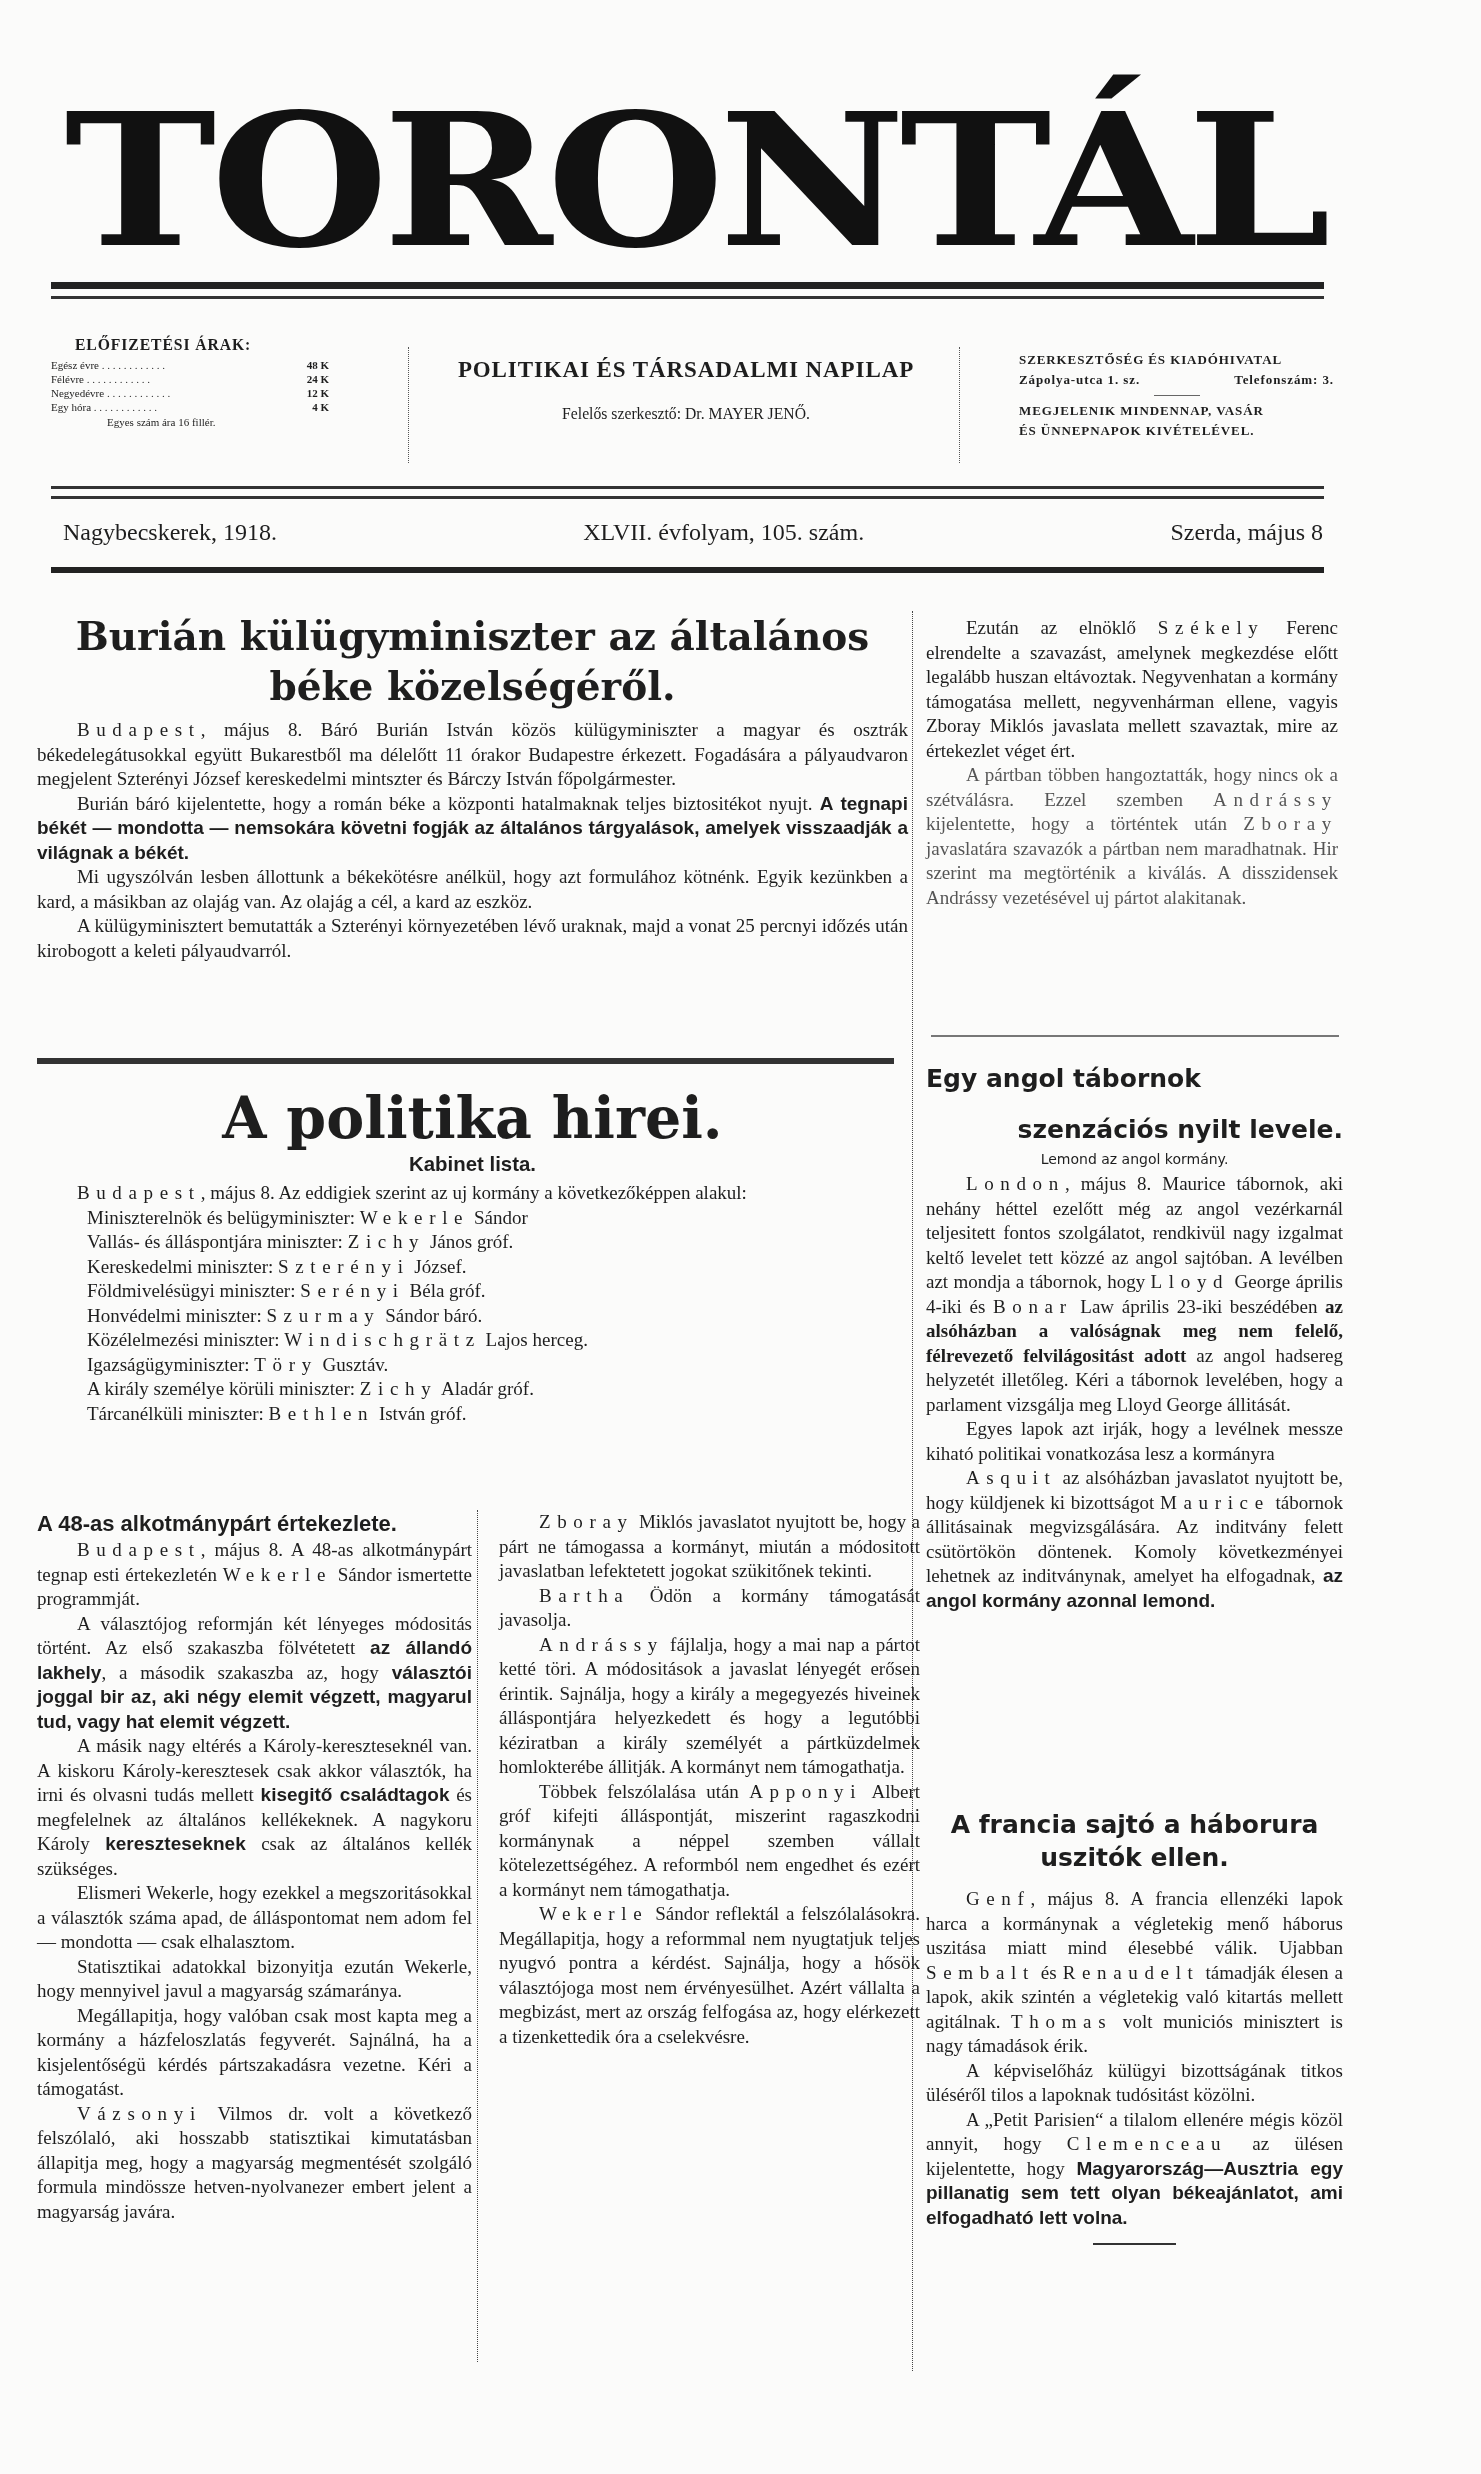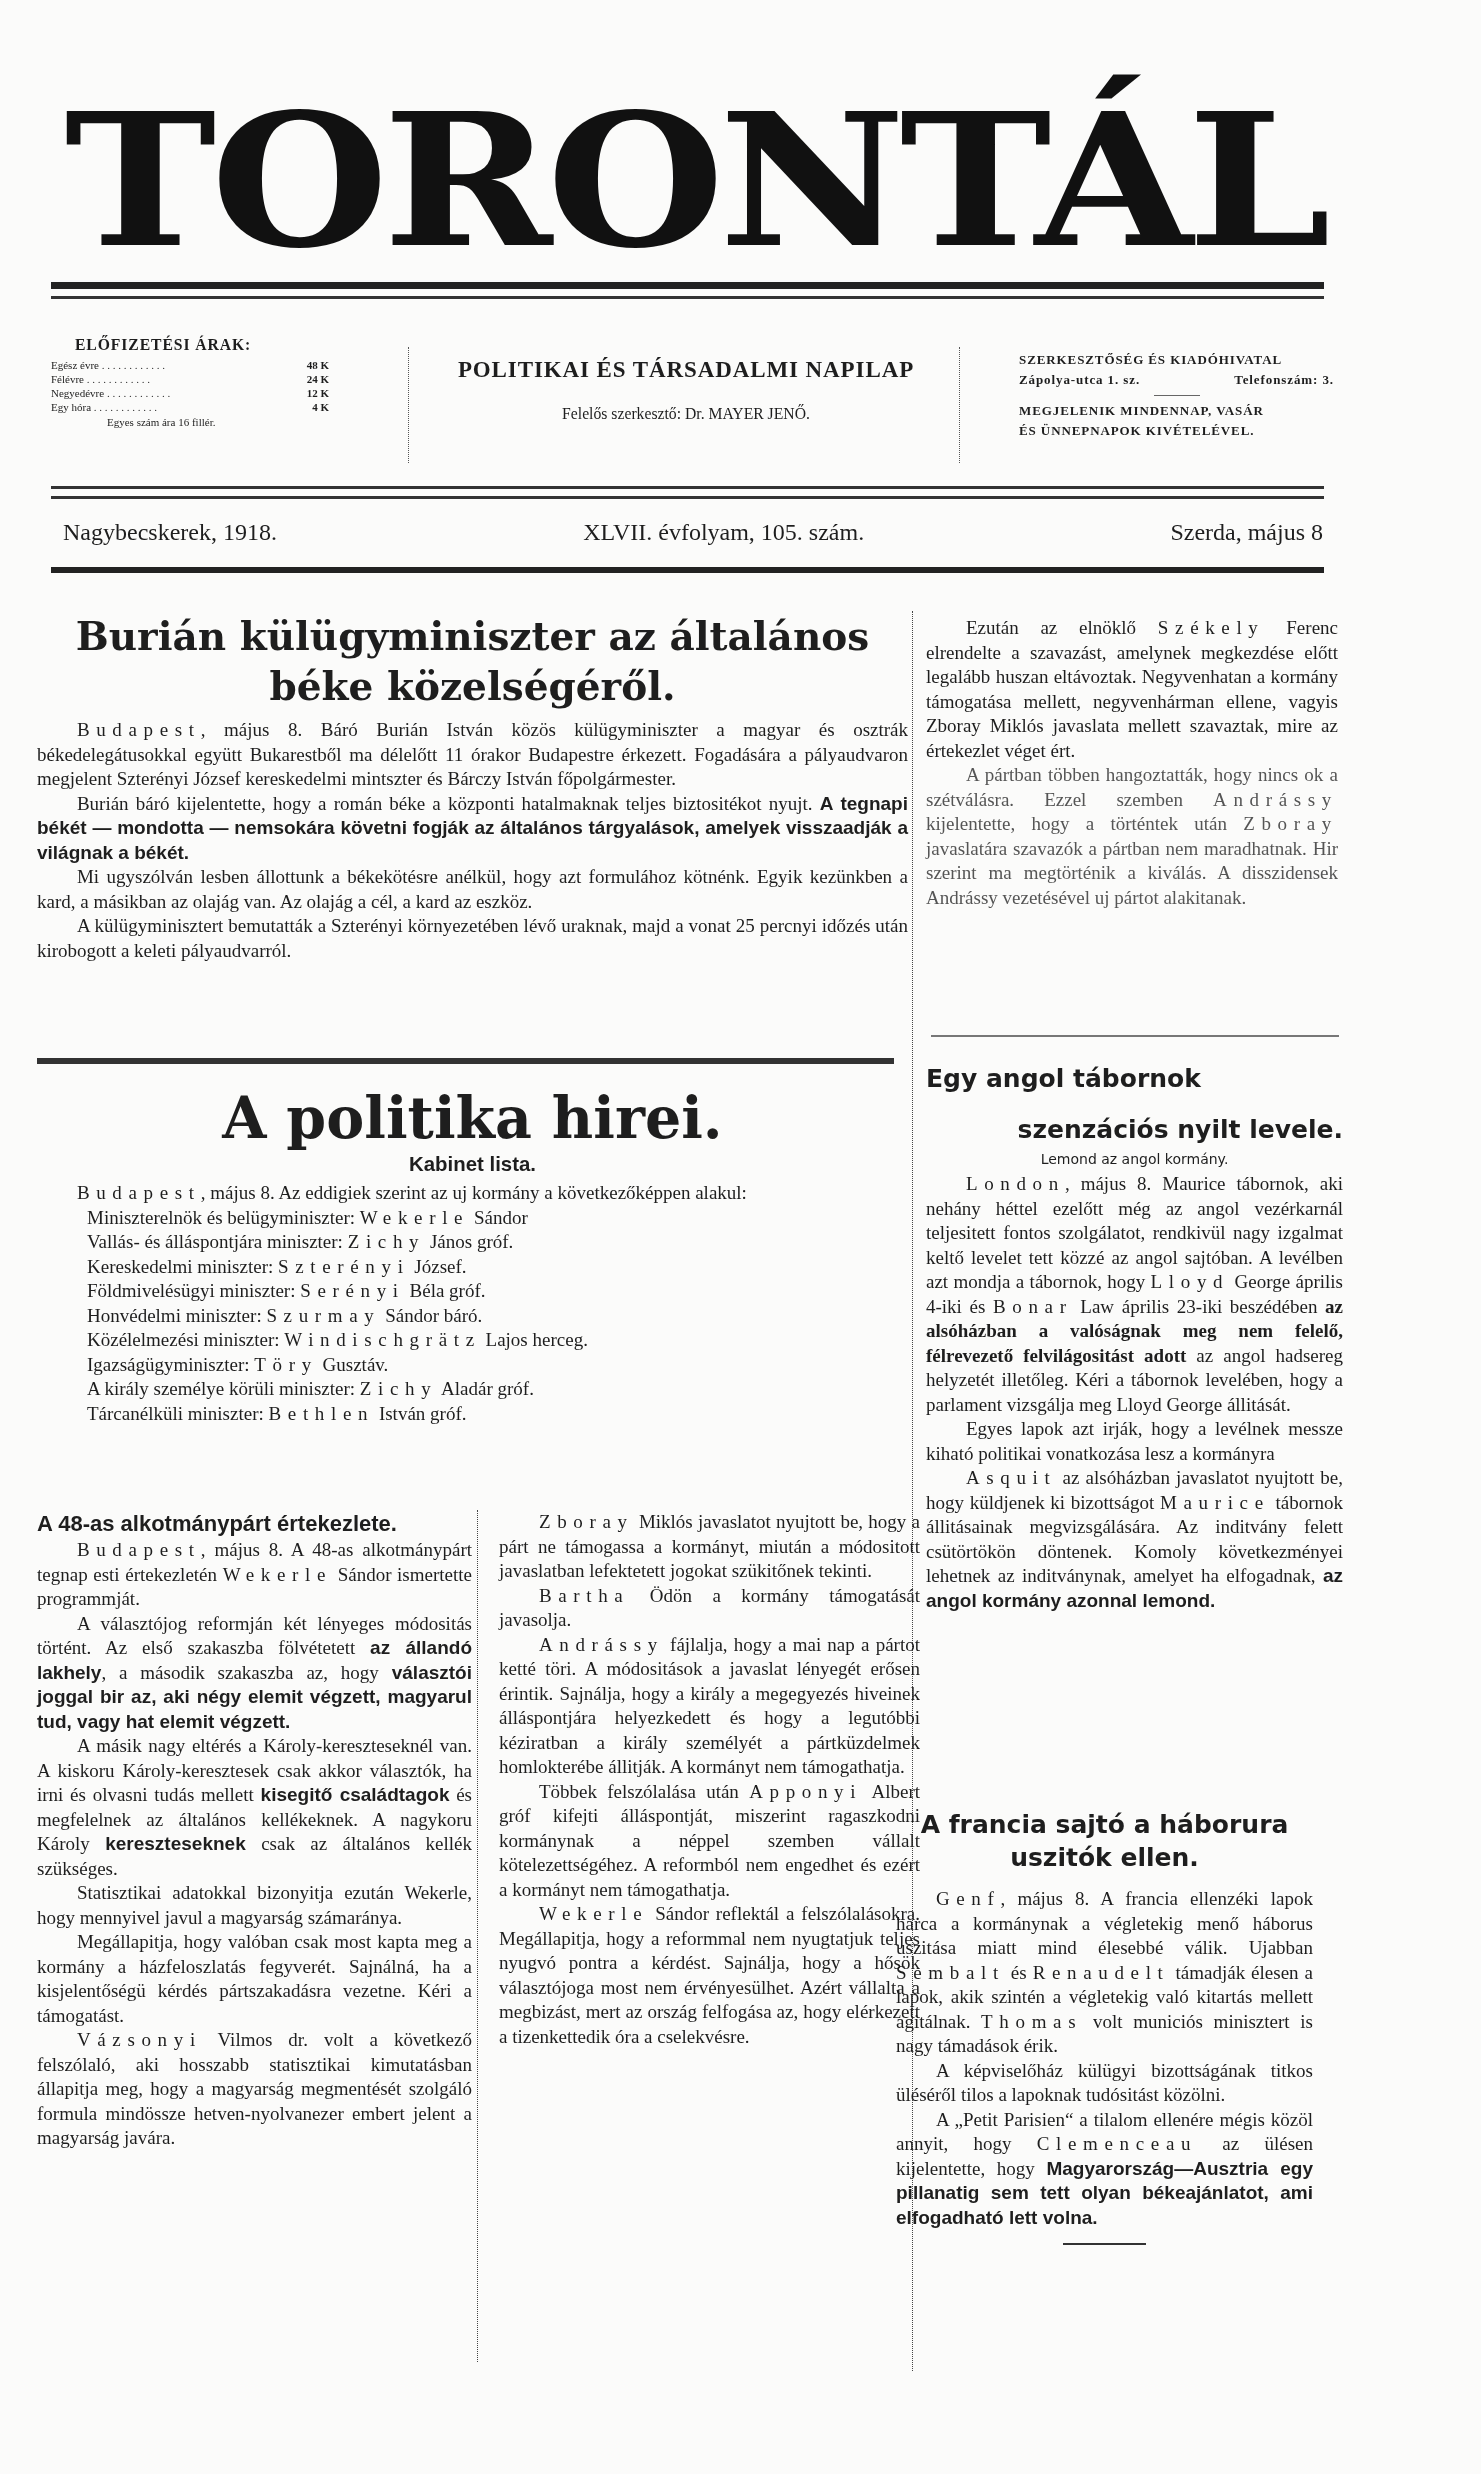--- a/index.html
+++ b/index.html
@@ -141,36 +141,37 @@
   <div class="hsans" style="font-size:25px; line-height:35px;">Egy angol tábornok</div>
   <div class="hsans" style="font-size:25px; line-height:35px; text-align:right;">szenzációs nyilt levele.</div>
   <div style="font-family:'DejaVu Sans',sans-serif; font-size:14px; text-align:center; margin:3.7px 0 5.6px;">Lemond az angol kormány.</div>
   <div class="col-text">
     <p><span class="spaced">London</span><span>, május 8. Maurice tábornok, aki nehány héttel ezelőtt még az angol vezérkarnál teljesitett fontos szolgálatot, rendkivül nagy izgalmat keltő levelet tett közzé az angol sajtóban. A levélben azt mondja a tábornok, hogy </span><span class="spaced">Lloyd</span><span> George április 4-iki és </span><span class="spaced">Bonar</span><span> Law április 23-iki beszédében </span><span style="font-weight:bold;">az alsóházban a valóságnak meg nem felelő, félrevezető felvilágositást adott</span><span> az angol hadsereg helyzetét illetőleg. Kéri a tábornok levelében, hogy a parlament vizsgálja meg Lloyd George állitását.</span></p>
     <p>Egyes lapok azt irják, hogy a levélnek messze kiható politikai vonatkozása lesz a kormányra</p>
     <p><span class="spaced">Asquit</span><span> az alsóházban javaslatot nyujtott be, hogy küldjenek ki bizottságot </span><span class="spaced">Maurice</span><span> tábornok állitásainak megvizsgálására. Az inditvány felett csütörtökön döntenek. Komoly következményei lehetnek az inditványnak, amelyet ha elfogadnak, </span><span class="b">az angol kormány azonnal lemond.</span></p>
   </div>
 </div>
 
-<div class="abs" style="left:896px; top:1792px; width:417px;">
+<div class="abs" style="left:926px; top:1792px; width:417px;">
   <div class="hsans" style="font-size:25px; line-height:33px; text-align:center;">A francia sajtó a háborura uszitók ellen.</div>
   <div class="col-text" style="margin-top:13px;">
     <p><span class="spaced">Genf</span><span>, május 8. A francia ellenzéki lapok harca a kormánynak a végletekig menő háborus uszitása miatt mind élesebbé válik. Ujabban </span><span class="spaced">Sembalt</span><span> és </span><span class="spaced">Renaudelt</span><span> támadják élesen a lapok, akik szintén a végletekig való kitartás mellett agitálnak. </span><span class="spaced">Thomas</span><span> volt municiós minisztert is nagy támadások érik.</span></p>
     <p>A képviselőház külügyi bizottságának titkos üléséről tilos a lapoknak tudósitást közölni.</p>
     <p><span>A „Petit Parisien“ a tilalom ellenére mégis közöl annyit, hogy </span><span class="spaced">Clemenceau</span><span> az ülésen kijelentette, hogy </span><span class="b">Magyarország—Ausztria egy pillanatig sem tett olyan békeajánlatot, ami elfogadható lett volna.</span></p>
   </div>
   <div style="width:83px; height:1.9px; background:#333; margin:13px auto 0;"></div>
 </div>
 
 <div class="abs" style="left:37px; top:1510px; width:435px;">
   <div class="b" style="font-size:22px; line-height:28px;">A 48-as alkotmánypárt értekezlete.</div>
   <div class="col-text">
     <p><span class="spaced">Budapest</span><span>, május 8. A 48-as alkotmánypárt tegnap esti értekezletén </span><span class="spaced">Wekerle</span><span> Sándor ismertette programmját.</span></p>
     <p><span>A választójog reformján két lényeges módositás történt. Az első szakaszba fölvétetett </span><span class="b">az állandó lakhely</span><span>, a második szakaszba az, hogy </span><span class="b">választói joggal bir az, aki négy elemit végzett, magyarul tud, vagy hat elemit végzett.</span></p>
     <p><span>A másik nagy eltérés a Károly-kereszteseknél van. A kiskoru Károly-keresztesek csak akkor választók, ha irni és olvasni tudás mellett </span><span class="b">kisegitő családtagok</span><span> és megfelelnek az általános kellékeknek. A nagykoru Károly </span><span class="b">kereszteseknek</span><span> csak az általános kellék szükséges.</span></p>
+    <p>Elismeri Wekerle, hogy ezekkel a megszoritásokkal a választók száma apad, de álláspontomat nem adom fel — mondotta — csak elhalasztom.</p>
     <p>Statisztikai adatokkal bizonyitja ezután Wekerle, hogy mennyivel javul a magyarság számaránya.</p>
     <p>Megállapitja, hogy valóban csak most kapta meg a kormány a házfeloszlatás fegyverét. Sajnálná, ha a kisjelentőségü kérdés pártszakadásra vezetne. Kéri a támogatást.</p>
     <p><span class="spaced">Vázsonyi</span><span> Vilmos dr. volt a következő felszólaló, aki hosszabb statisztikai kimutatásban állapitja meg, hogy a magyarság megmentését szolgáló formula mindössze hetven-nyolvanezer embert jelent a magyarság javára.</span></p>
   </div>
 </div>
 <div class="abs col-div" style="left:477px; top:1510px; height:852px;"></div>
 <div class="abs col-text" style="left:486px; top:1510px; width:421px;margin-left:13px;">
   <p><span class="spaced">Zboray</span><span> Miklós javaslatot nyujtott be, hogy a párt ne támogassa a kormányt, miután a módositott javaslatban lefektetett jogokat szükitőnek tekinti.</span></p>
   <p><span class="spaced">Bartha</span><span> Ödön a kormány támogatását javasolja.</span></p>
   <p><span class="spaced">Andrássy</span><span> fájlalja, hogy a mai nap a pártot ketté töri. A módositások a javaslat lényegét erősen érintik. Sajnálja, hogy a király a megegyezés hiveinek álláspontjára helyezkedett és hogy a legutóbbi kéziratban a király személyét a pártküzdelmek homlokterébe állitják. A kormányt nem támogathatja.</span></p>

